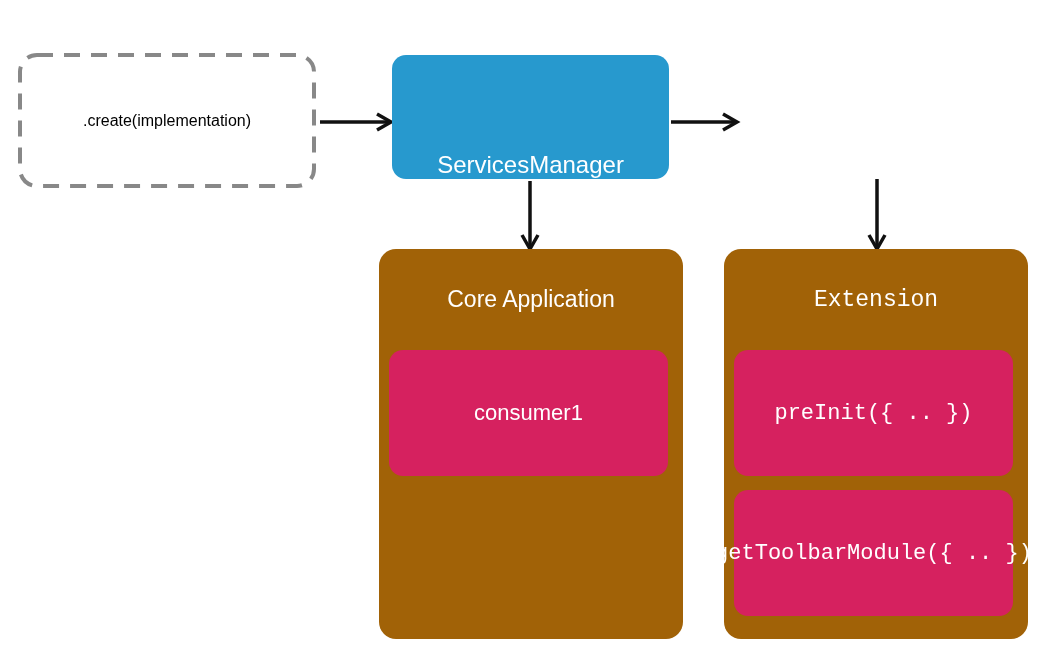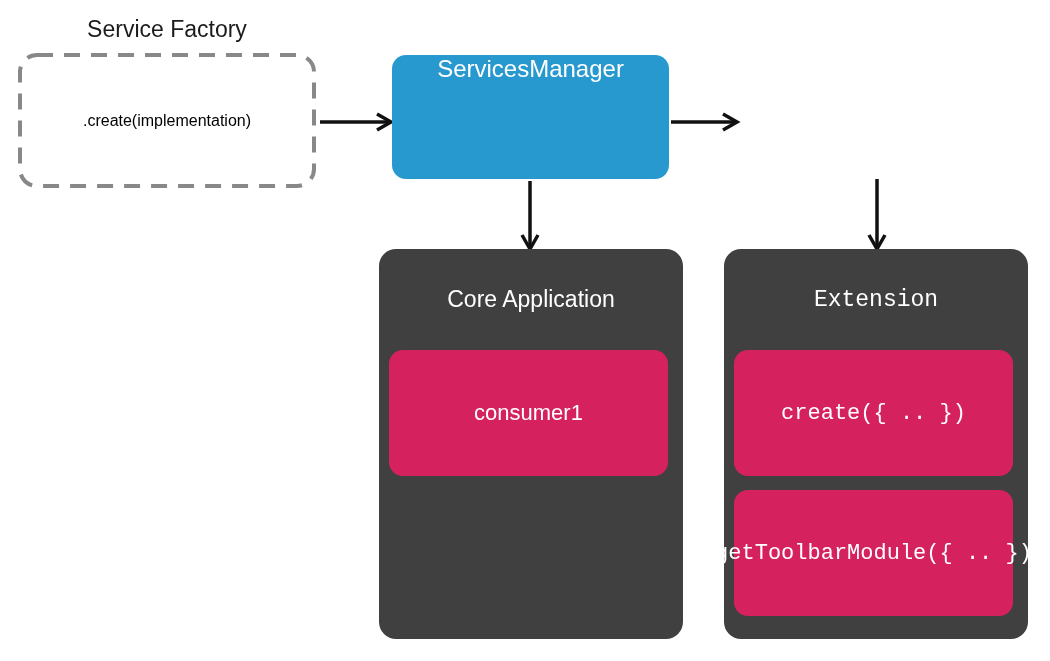--- a/index.html
+++ b/index.html
@@ -42,34 +42,34 @@
     white-space: nowrap;
   }
   .manager {
     position: absolute;
     top: 55px;
     height: 124px;
     border-radius: 14px;
     background: #2799ce;
     color: #ffffff;
     display: flex;
-    align-items: flex-start;
+    align-items: flex-end;
     justify-content: center;
     font-size: 24px;
     white-space: nowrap;
   }
   #services-manager { left: 392px; width: 277px; }
   #extension-manager { left: 738px; width: 279px; }
   .container-box {
     position: absolute;
     top: 249px;
     width: 304px;
     height: 390px;
     border-radius: 17px;
-    background: #404040;
+    background: #a16207;
     color: #ffffff;
     box-sizing: border-box;
   }
   #core-application { left: 379px; }
   #extension { left: 724px; font-family: Liberation Mono, monospace; }
   .container-title {
     height: 101px;
     display: flex;
     align-items: center;
     justify-content: center;
@@ -107,41 +107,40 @@
     <g>
       <line x1="530" y1="181" x2="530" y2="248"></line>
       <polyline points="522,235 530,249 538,235"></polyline>
     </g>
     <g>
       <line x1="877" y1="179" x2="877" y2="248"></line>
       <polyline points="869,235 877,249 885,235"></polyline>
     </g>
   </svg>
 
-  <div class="factory-title">Service Factory</div>
 
   <div class="factory-box">
     <span>.create(implementation)</span>
   </div>
 
   <div class="manager" id="services-manager">
     <span>ServicesManager</span>
   </div>
 
 
   <div class="container-box" id="core-application">
     <div class="container-title">Core Application</div>
     <div class="item">
       <span>consumer1</span>
     </div>
   </div>
 
   <div class="container-box" id="extension">
     <div class="container-title">Extension</div>
     <div class="item">
-      <span>create({ .. })</span>
+      <span>preInit({ .. })</span>
     </div>
     <div class="item">
       <span>getToolbarModule({ .. })</span>
     </div>
   </div>
 
 </div>
 
 </body></html>

